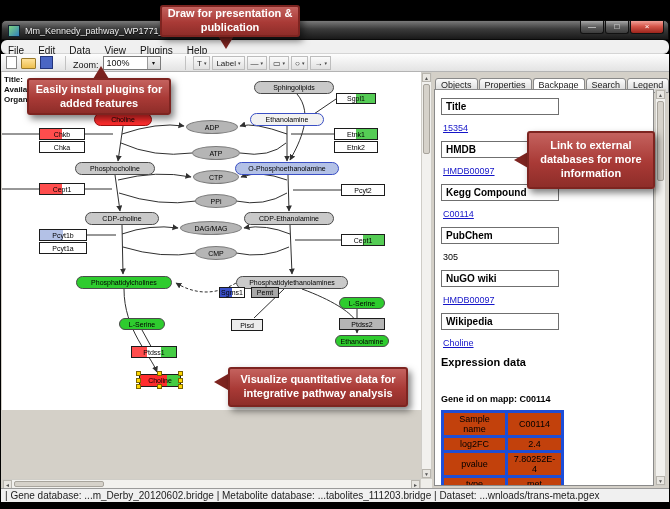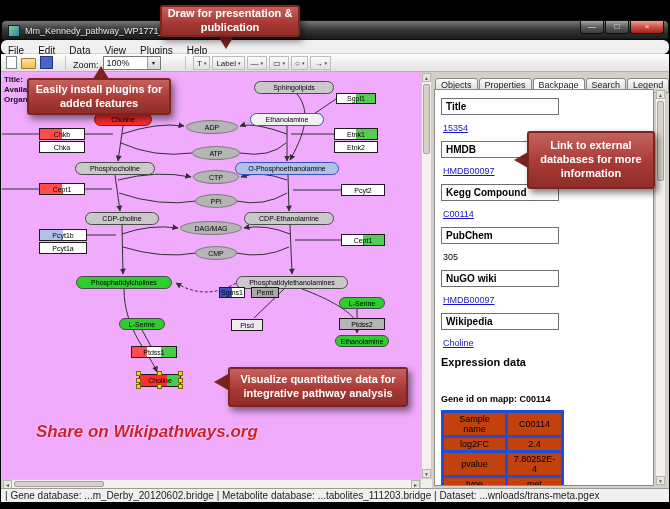--- a/index.html
+++ b/index.html
@@ -42,22 +42,22 @@
   #tool-buttons { position:absolute; left:192px; top:2px; display:flex; gap:2px; }
   .tool-btn { display:flex; align-items:center; height:14px; padding:0 3px;
     border:1px solid #bdbdbd; background:linear-gradient(#fbfbfb,#e1e1e1); }
   .tool-glyph { font-size:8px; color:#222; }
   .tool-dd { font-size:5px; margin-left:2px; color:#444; }
   #viz-combo { position:absolute; left:432px; top:2px; width:112px; }
 
   
   #main-bg { position:absolute; left:1px; top:72px; width:668px; height:416px; background:#d4d0c8; }
 
-  #canvas { position:absolute; left:2px; top:72px; width:419px; height:407px;
-    background:#f0abfc; overflow:hidden; }
+  #canvas { position:absolute; left:2px; top:72px; width:419px; height:338px;
+    background:#ffffff; overflow:hidden; }
   #edges { position:absolute; left:0; top:0; }
   .node { position:absolute; font-size:7px; color:#000; display:flex; align-items:center;
     justify-content:center; white-space:nowrap; overflow:hidden; z-index:3; }
   .node.gene { border:1px solid #1c1c1c; }
   .node.rrect { border:1px solid #4a4a4a; border-radius:7px; }
   .node.ellipse { border:1px solid #7c7c7c; border-radius:50%; }
   .handle { position:absolute; width:5px; height:5px; background:#ffd700;
     border:1px solid #7a6400; z-index:5; }
   .info-line { position:absolute; left:2px; font-size:8px; font-weight:bold; color:#111; z-index:2; }
   #share-text { position:absolute; left:34px; top:350px; font-size:17px; font-weight:bold;

